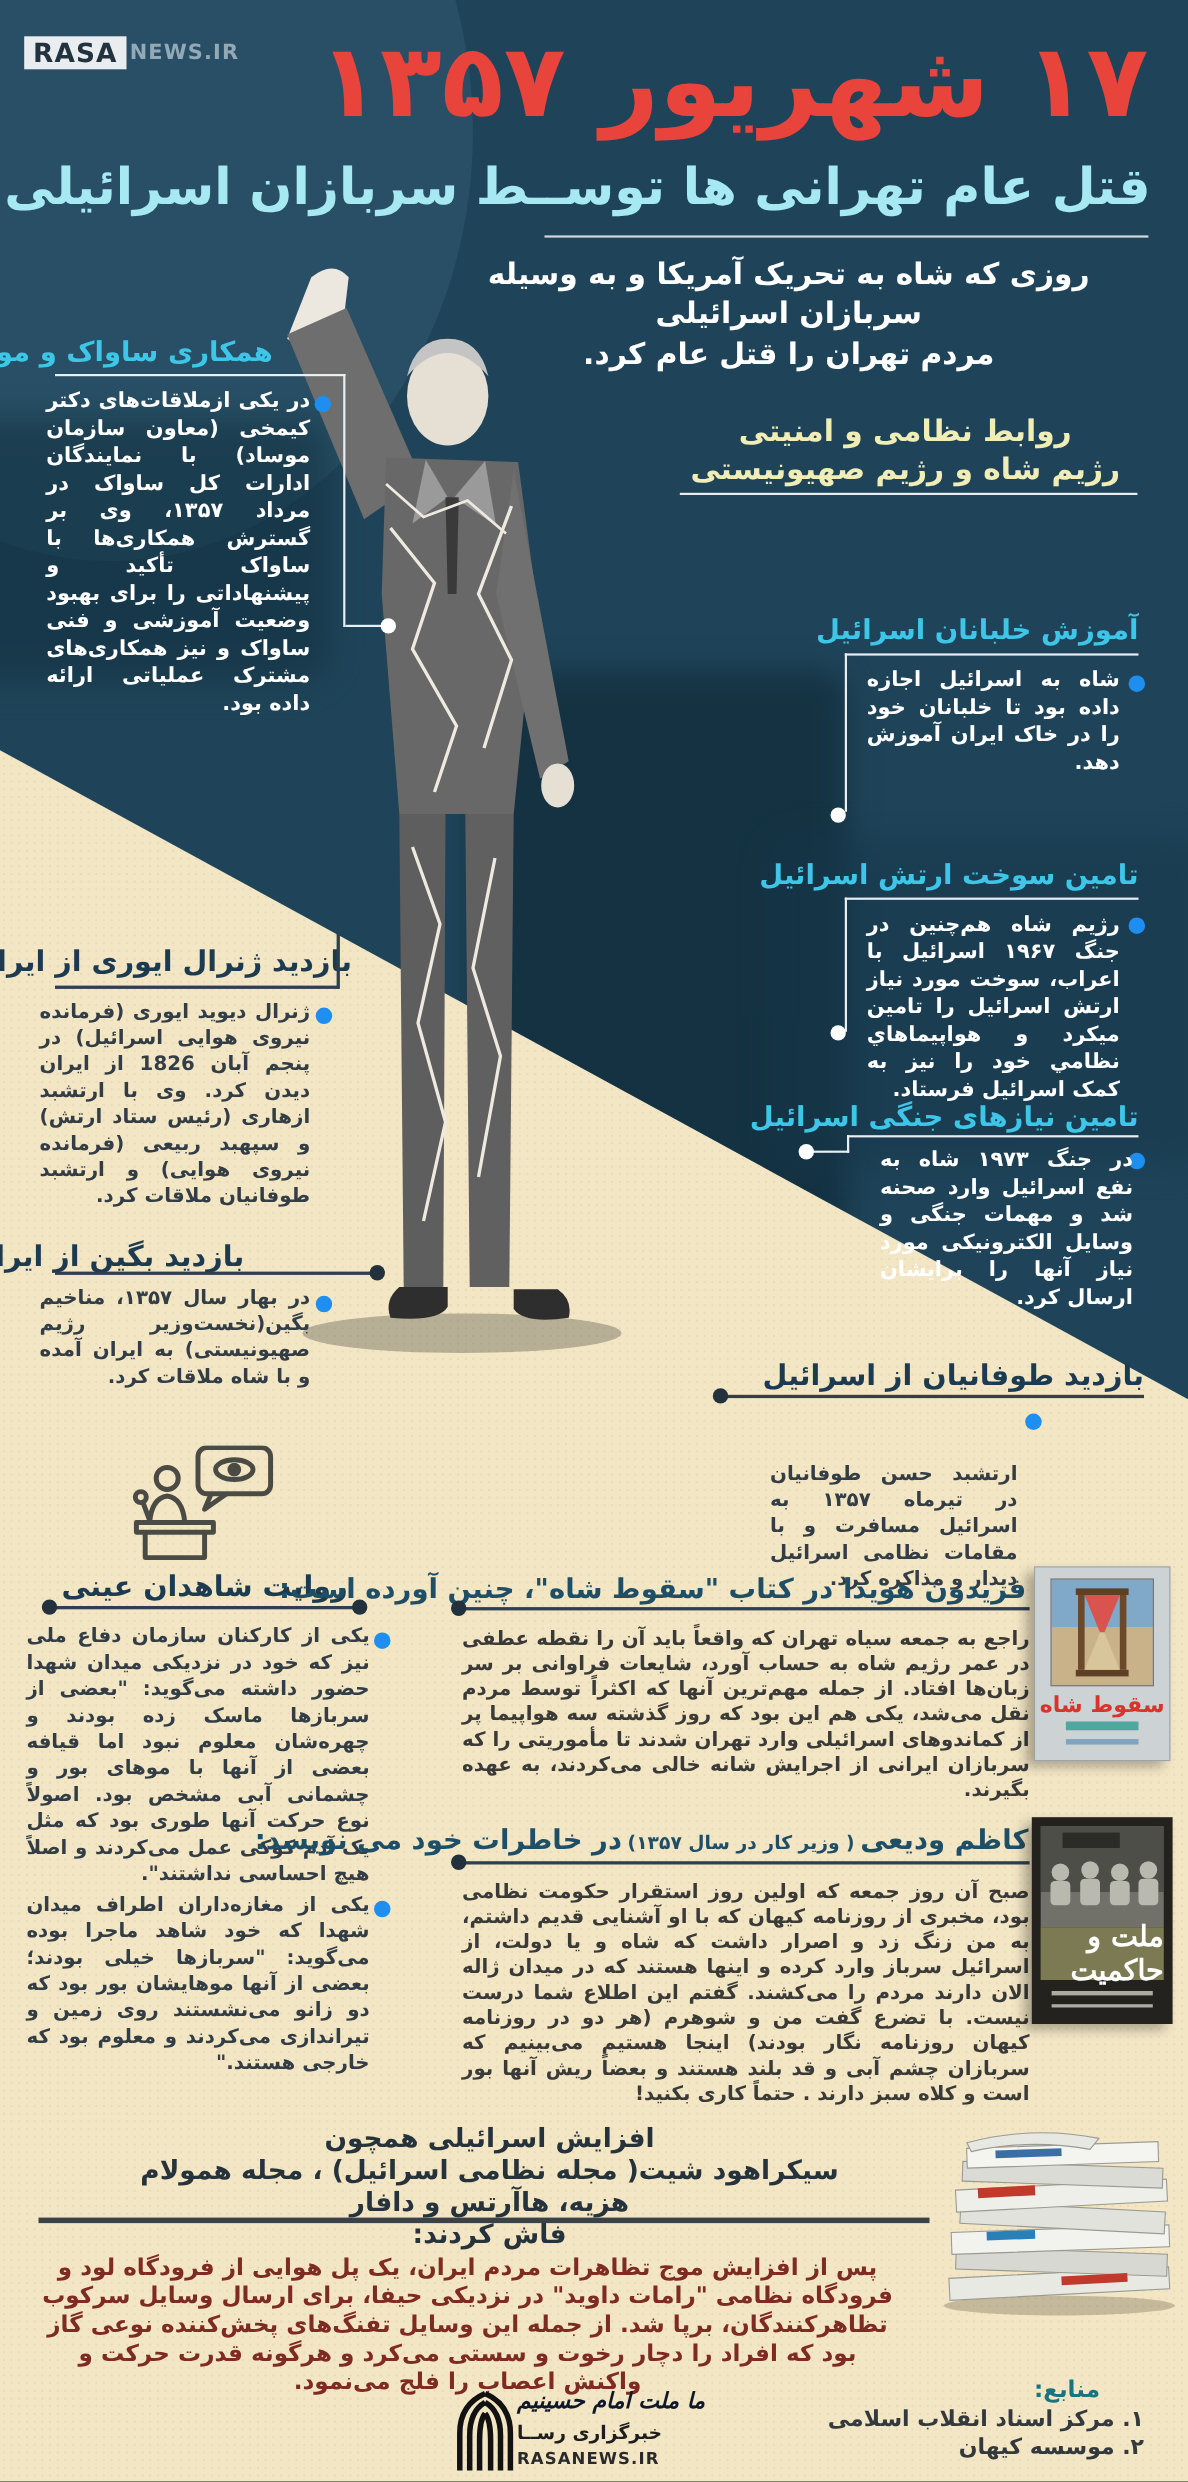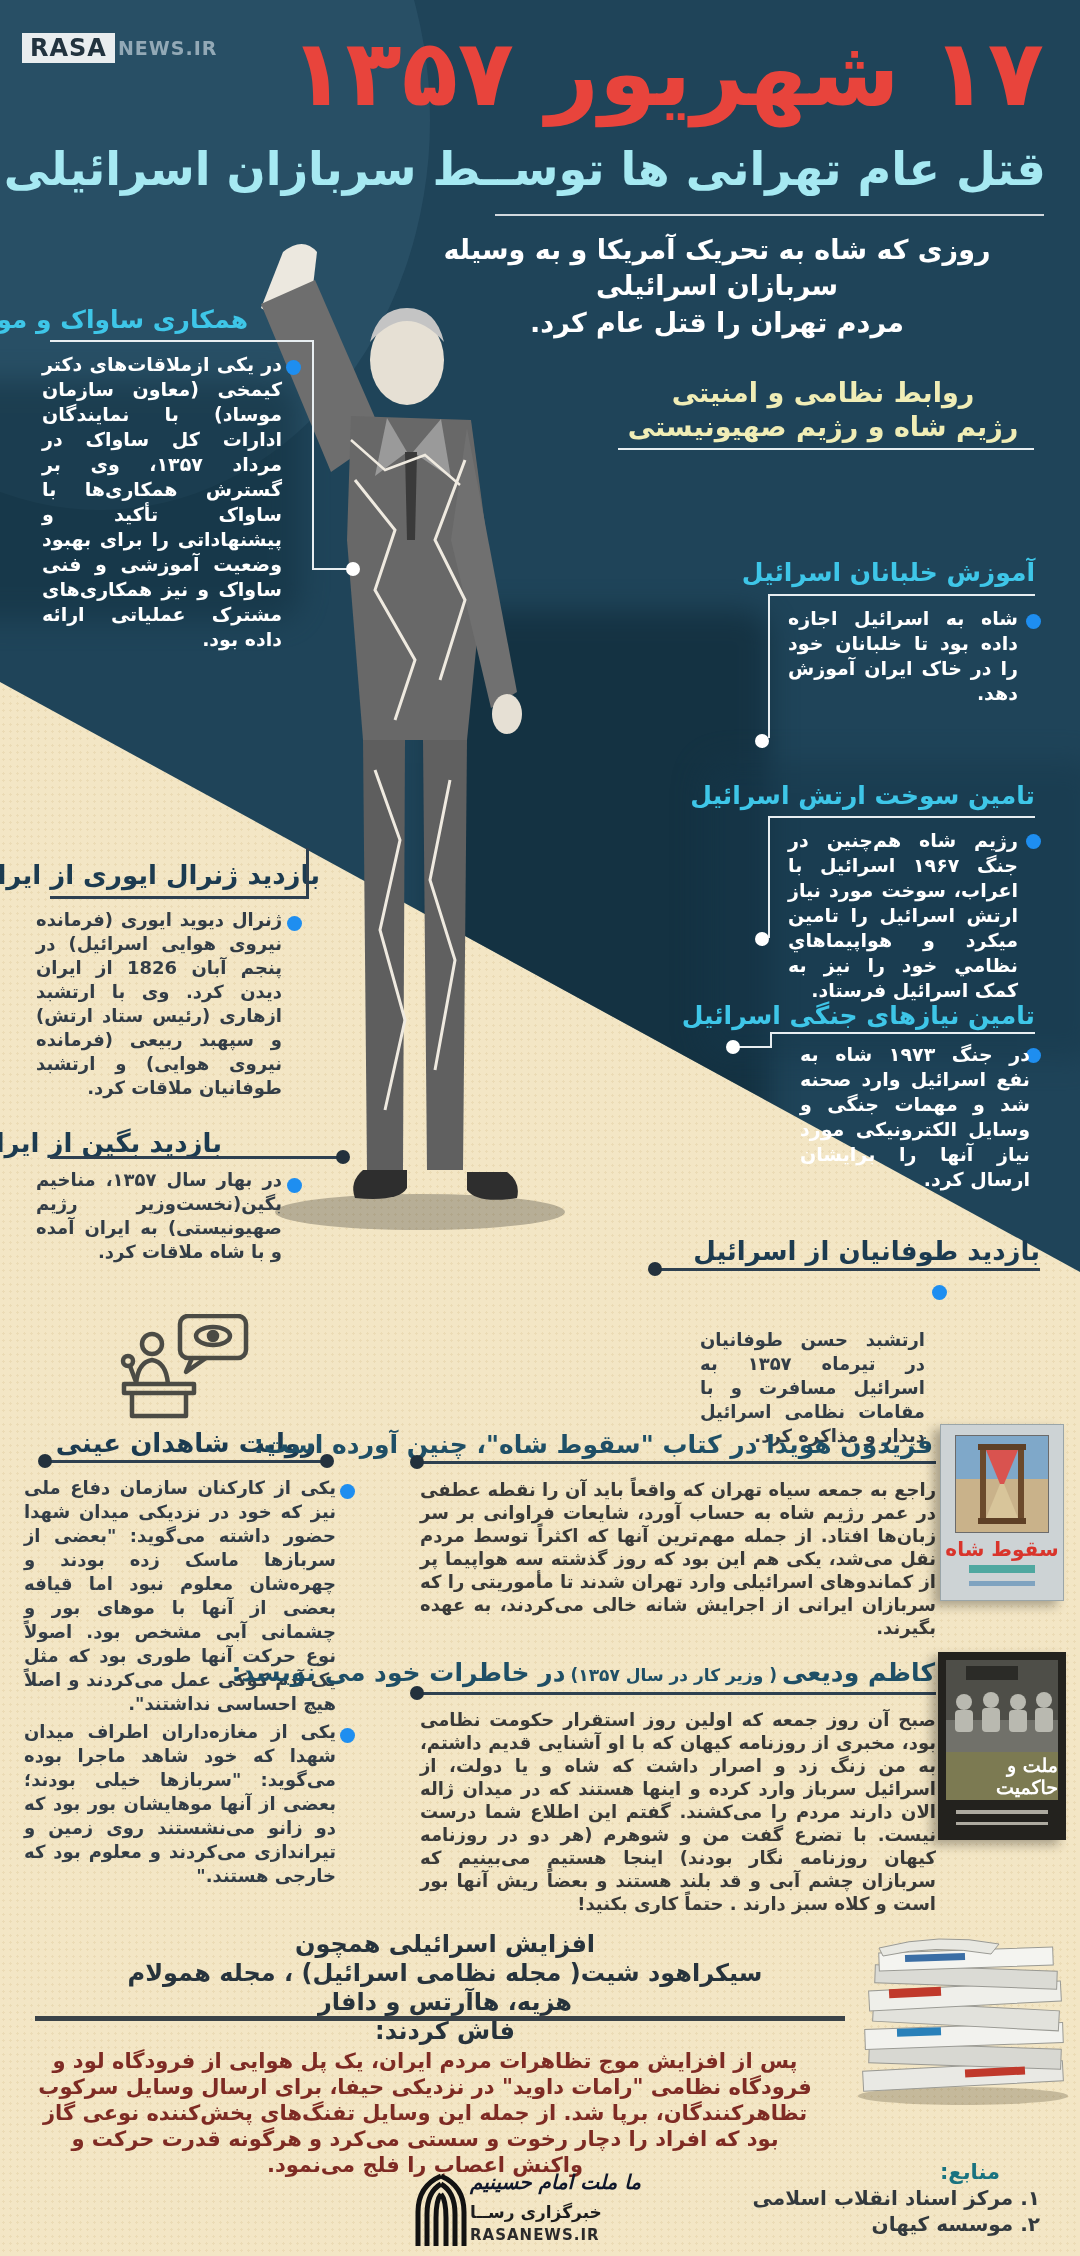--- a/index.html
+++ b/index.html
@@ -45,21 +45,21 @@
   .bullet{width:15px;height:15px;border-radius:50%;background:#1E8EF0;}
   
   .book{box-shadow:-7px 5px 10px rgba(0,0,0,.3);}
   .book1{left:940px;top:1424px;width:122px;height:175px;background:#CDD3D5;border:1px solid #9AA5A8;}
   .book1-img{position:absolute;left:14px;top:10px;width:92px;height:96px;background:linear-gradient(#7FA8C9 0 45%,#C9B28A 45% 100%);border:1px solid #6b6b6b;}
   .book1-title{position:absolute;left:0;top:112px;width:100%;text-align:center;color:#D9342B;font-weight:bold;font-size:20px;}
   .bbar{position:absolute;left:28px;width:66px;height:8px;}
   .book2{left:938px;top:1652px;width:128px;height:188px;background:#23221E;}
   .book2-photo{position:absolute;left:8px;top:8px;width:112px;height:92px;background:#565650;overflow:hidden;}
   .book2-band{position:absolute;left:8px;top:100px;width:112px;height:48px;background:#7C7A52;display:flex;align-items:center;justify-content:center;}
-  .book2-title{color:#fff;font-weight:bold;font-size:19px;font-family:"DejaVu Serif",serif;}
+  .book2-title{color:#fff;font-weight:bold;font-size:26px;font-family:"DejaVu Serif",serif;}
   .b2line{position:absolute;left:18px;width:92px;height:4px;background:#cfcdc0;opacity:.8;}
   
   .src-title{color:#1A7380;font-weight:bold;font-size:21px;}
   .src-item{color:#33393d;font-weight:bold;font-size:20px;}
   .callig{color:#0f172a;font-weight:bold;font-size:20px;white-space:nowrap;font-family:"DejaVu Serif",serif;font-style:italic;}
   .agency{color:#1d1d1d;font-weight:bold;font-size:17px;white-space:nowrap;}
   .url{color:#2a2a2a;font-weight:bold;font-size:15px;letter-spacing:1px;direction:ltr;}
   .pub-head{color:#27333C;font-weight:bold;font-size:24px;line-height:29px;text-align:center;}
 </style>
 </head>

